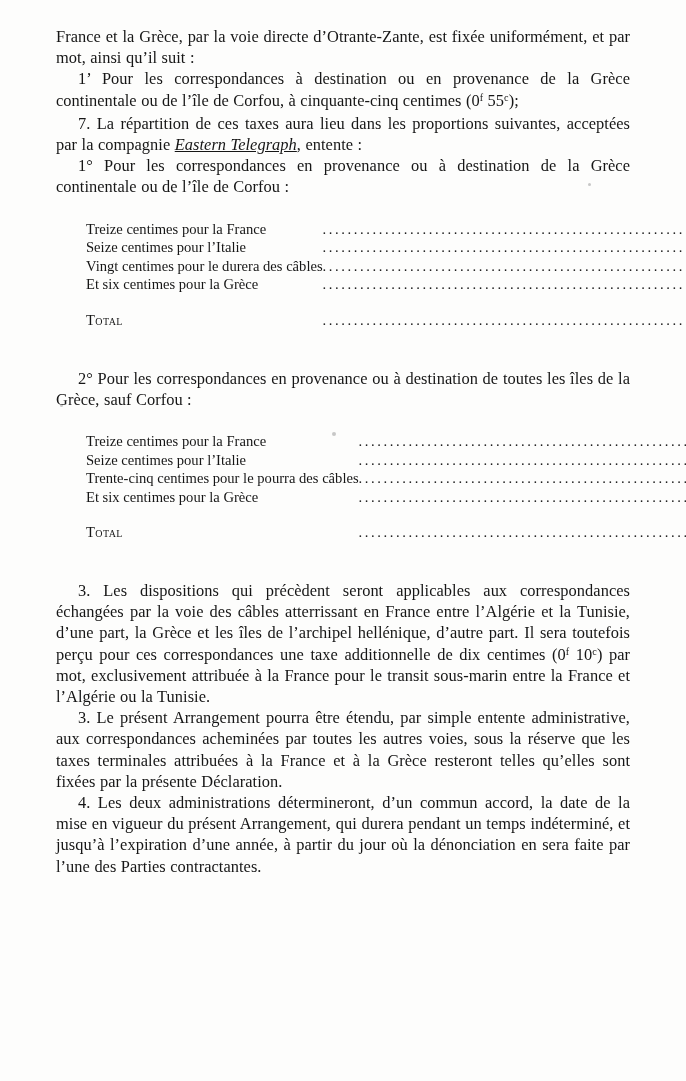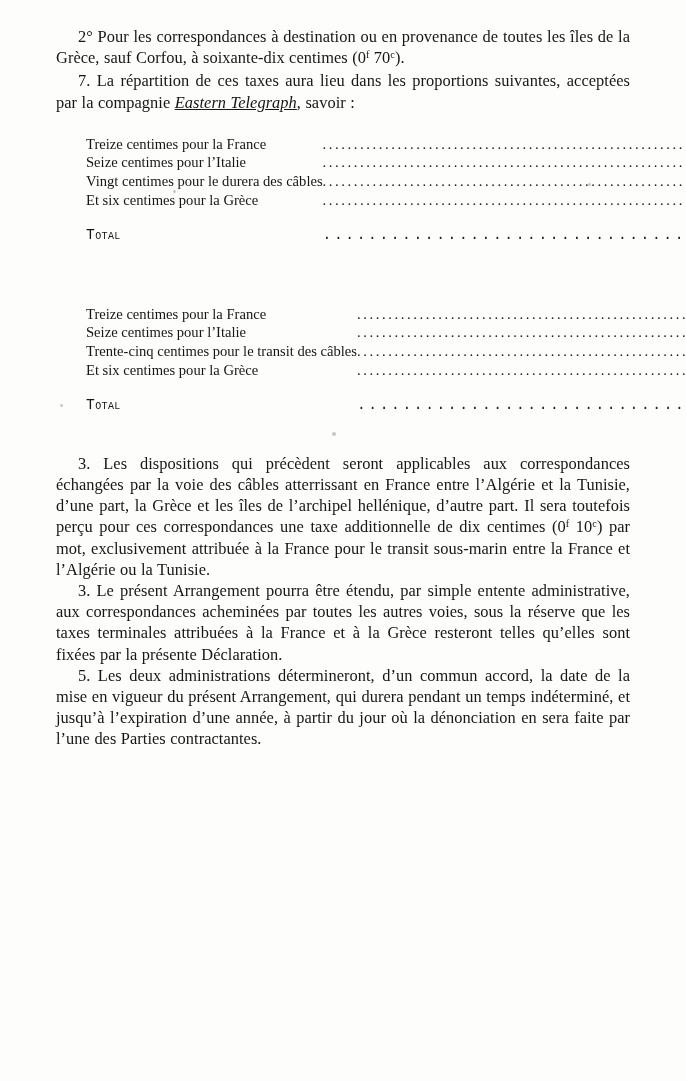--- a/index.html
+++ b/index.html
@@ -69,21 +69,21 @@
     padding: 0 3px 0 2px;
   }
   .leader span {
     display: block;
     white-space: nowrap;
     overflow: hidden;
     letter-spacing: 2.6px;
     font-size: 14.6px;
     color: #1b1b1b;
   }
-  .total-row td { padding-top: 17px; font-family: Liberation Mono, monospace; }
+  .total-row td { padding-top: 17px; }
   .total-label {
     white-space: nowrap;
     font-variant: small-caps;
     letter-spacing: 0.4px;
     padding-left: 216px;
   }
   .sp-before-table { height: 22px; }
   .sp-after-table { height: 38px; }
   .speck {
     position: absolute;
@@ -98,28 +98,30 @@
 <div class="page">
 
   <div class="speck" style="left:173px; top:190px; width:3px; height:3px;"></div>
   <div class="speck" style="left:588px; top:183px; width:3px; height:3px;"></div>
   <div class="speck" style="left:332px; top:432px; width:4px; height:4px;"></div>
   <div class="speck" style="left:60px; top:404px; width:3px; height:3px;"></div>
   <div class="speck" style="left:265px; top:610px; width:3px; height:3px;"></div>
 
   <div class="body-col">
 
-
-
-    <p class="para indent"><span>2°</span><span> Pour les correspondances à destination ou en provenance de toutes les îles de la Grèce, sauf Corfou, à soixante-dix centimes (0</span><sup>f</sup><span> 70</span><sup>c</sup><span>).</span></p>
+    <p class="para noindent"><span>France et la Grèce, par la voie directe d’Otrante-Zante, est fixée uniformément, et par mot, ainsi qu’il suit :</span></p>
+
+    <p class="para indent"><span>1’</span><span> Pour les correspondances à destination ou en provenance de la Grèce continentale ou de l’île de Corfou, à cinquante-cinq centimes (0</span><sup>f</sup><span> 55</span><sup>c</sup><span>);</span></p>
+
 
     <div class="gap-s"></div>
 
-    <p class="para indent"><span>7. La répartition de ces taxes aura lieu dans les proportions suivantes, acceptées par la compagnie </span><span class="it">Eastern Telegraph</span><span>, savoir :</span></p>
-
+    <p class="para indent"><span>7. La répartition de ces taxes aura lieu dans les proportions suivantes, acceptées par la compagnie </span><span class="it">Eastern Telegraph</span><span>, entente :</span></p>
+
+    <p class="para indent"><span>1° Pour les correspondances en provenance ou à destination de la Grèce continentale ou de l’île de Corfou :</span></p>
 
     <div class="sp-before-table"></div>
 
     <table class="money-table">
       <tbody>
         <tr>
           <td class="row-label">Treize centimes pour la France</td>
           <td class="leader">
               <span>................................................................</span>
             </td>
@@ -151,41 +153,42 @@
           <td class="leader">
               <span>................................................................</span>
             </td>
 
         </tr>
       </tbody>
     </table>
 
     <div class="sp-after-table"></div>
 
+    <p class="para indent"><span>2° Pour les correspondances en provenance ou à destination de toutes les îles de la Grèce, sauf Corfou :</span></p>
 
     <div class="sp-before-table"></div>
 
     <table class="money-table">
       <tbody>
         <tr>
           <td class="row-label">Treize centimes pour la France</td>
           <td class="leader">
               <span>................................................................</span>
             </td>
 
         </tr>
         <tr>
           <td class="row-label">Seize centimes pour l’Italie</td>
           <td class="leader">
               <span>................................................................</span>
             </td>
 
         </tr>
         <tr>
-          <td class="row-label">Trente-cinq centimes pour le transit des câbles</td>
+          <td class="row-label">Trente-cinq centimes pour le pourra des câbles</td>
           <td class="leader">
               <span>................................................................</span>
             </td>
 
         </tr>
         <tr>
           <td class="row-label">Et six centimes pour la Grèce</td>
           <td class="leader">
               <span>................................................................</span>
             </td>
@@ -200,16 +203,16 @@
         </tr>
       </tbody>
     </table>
 
     <div class="sp-after-table"></div>
 
     <p class="para indent"><span>3. Les dispositions qui précèdent seront applicables aux correspondances échangées par la voie des câbles atterrissant en France entre l’Algérie et la Tunisie, d’une part, la Grèce et les îles de l’archipel hellénique, d’autre part. Il sera toutefois perçu pour ces correspondances une taxe additionnelle de dix centimes (0</span><sup>f</sup><span> 10</span><sup>c</sup><span>) par mot, exclusivement attribuée à la France pour le transit sous-marin entre la France et l’Algérie ou la Tunisie.</span></p>
 
     <p class="para indent"><span>3. Le présent Arrangement pourra être étendu, par simple entente administrative, aux correspondances acheminées par toutes les autres voies, sous la réserve que les taxes terminales attribuées à la France et à la Grèce resteront telles qu’elles sont fixées par la présente Déclaration.</span></p>
 
-    <p class="para indent"><span>5. Les deux administrations détermineront, d’un commun accord, la date de la mise en vigueur du présent Arrangement, qui durera pendant un temps indéterminé, et jusqu’à l’expiration d’une année, à partir du jour où la dénonciation en sera faite par l’une des Parties contractantes.</span></p>
+    <p class="para indent"><span>4. Les deux administrations détermineront, d’un commun accord, la date de la mise en vigueur du présent Arrangement, qui durera pendant un temps indéterminé, et jusqu’à l’expiration d’une année, à partir du jour où la dénonciation en sera faite par l’une des Parties contractantes.</span></p>
 
   </div>
 </div>
 
 </body></html>

